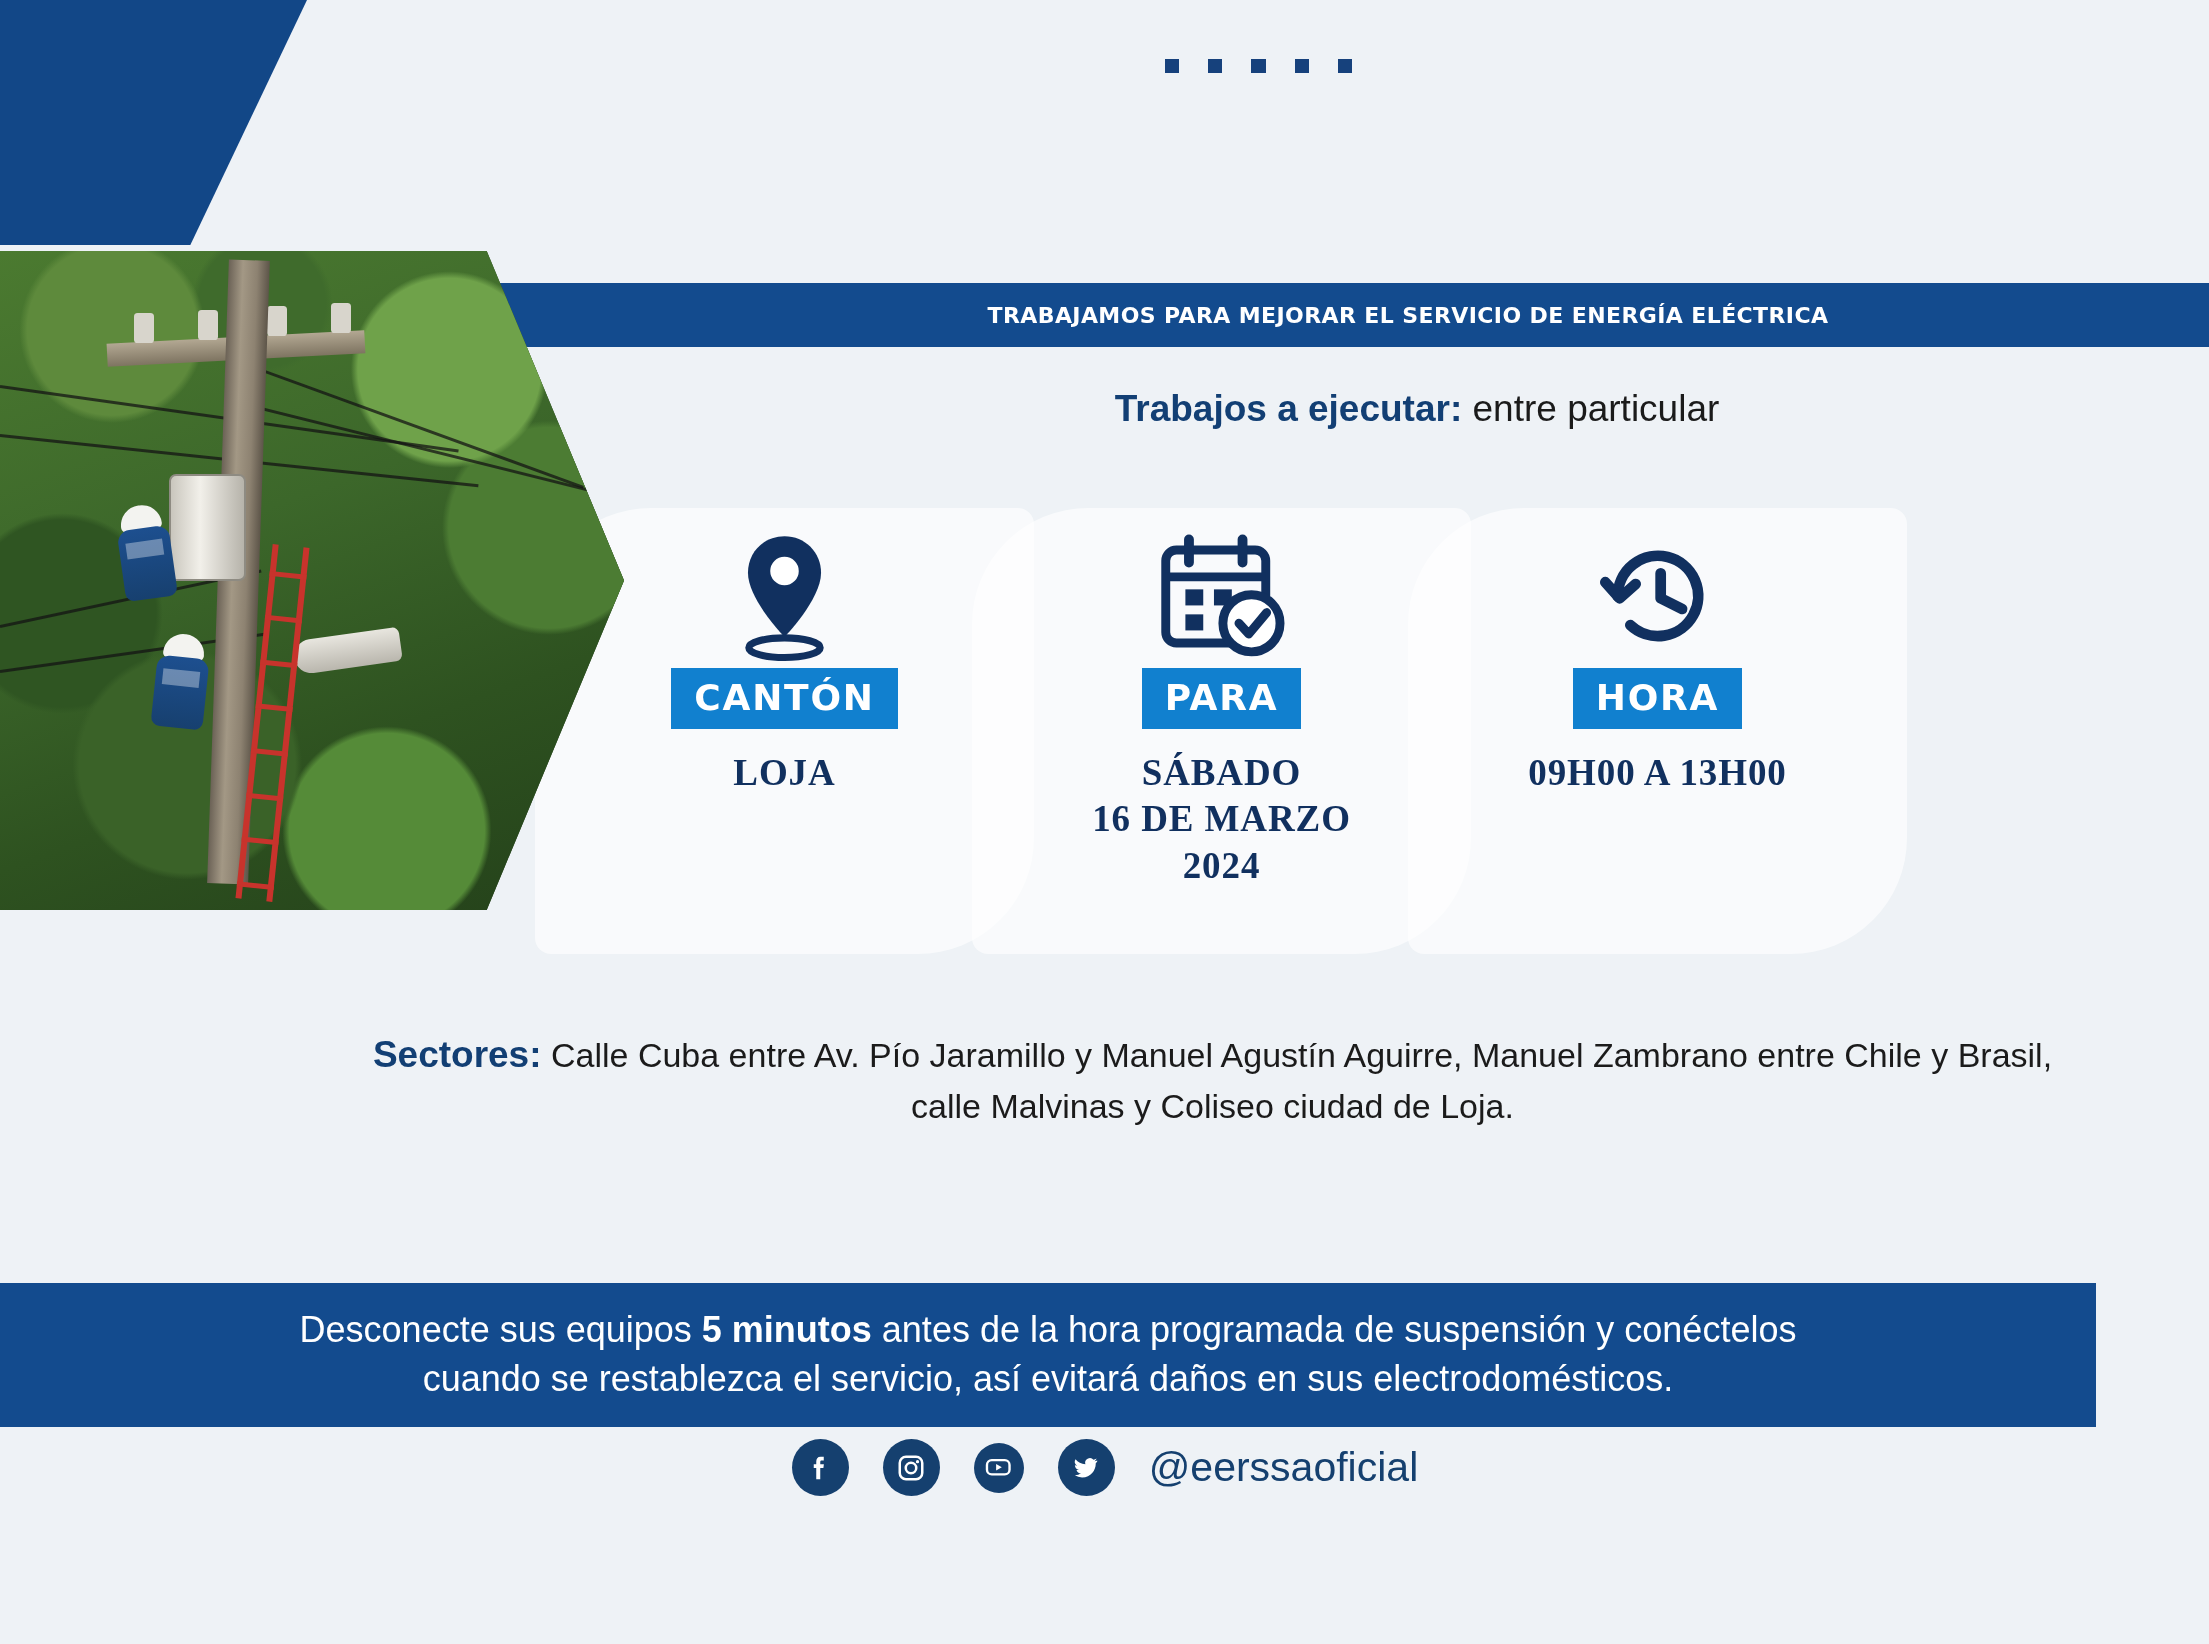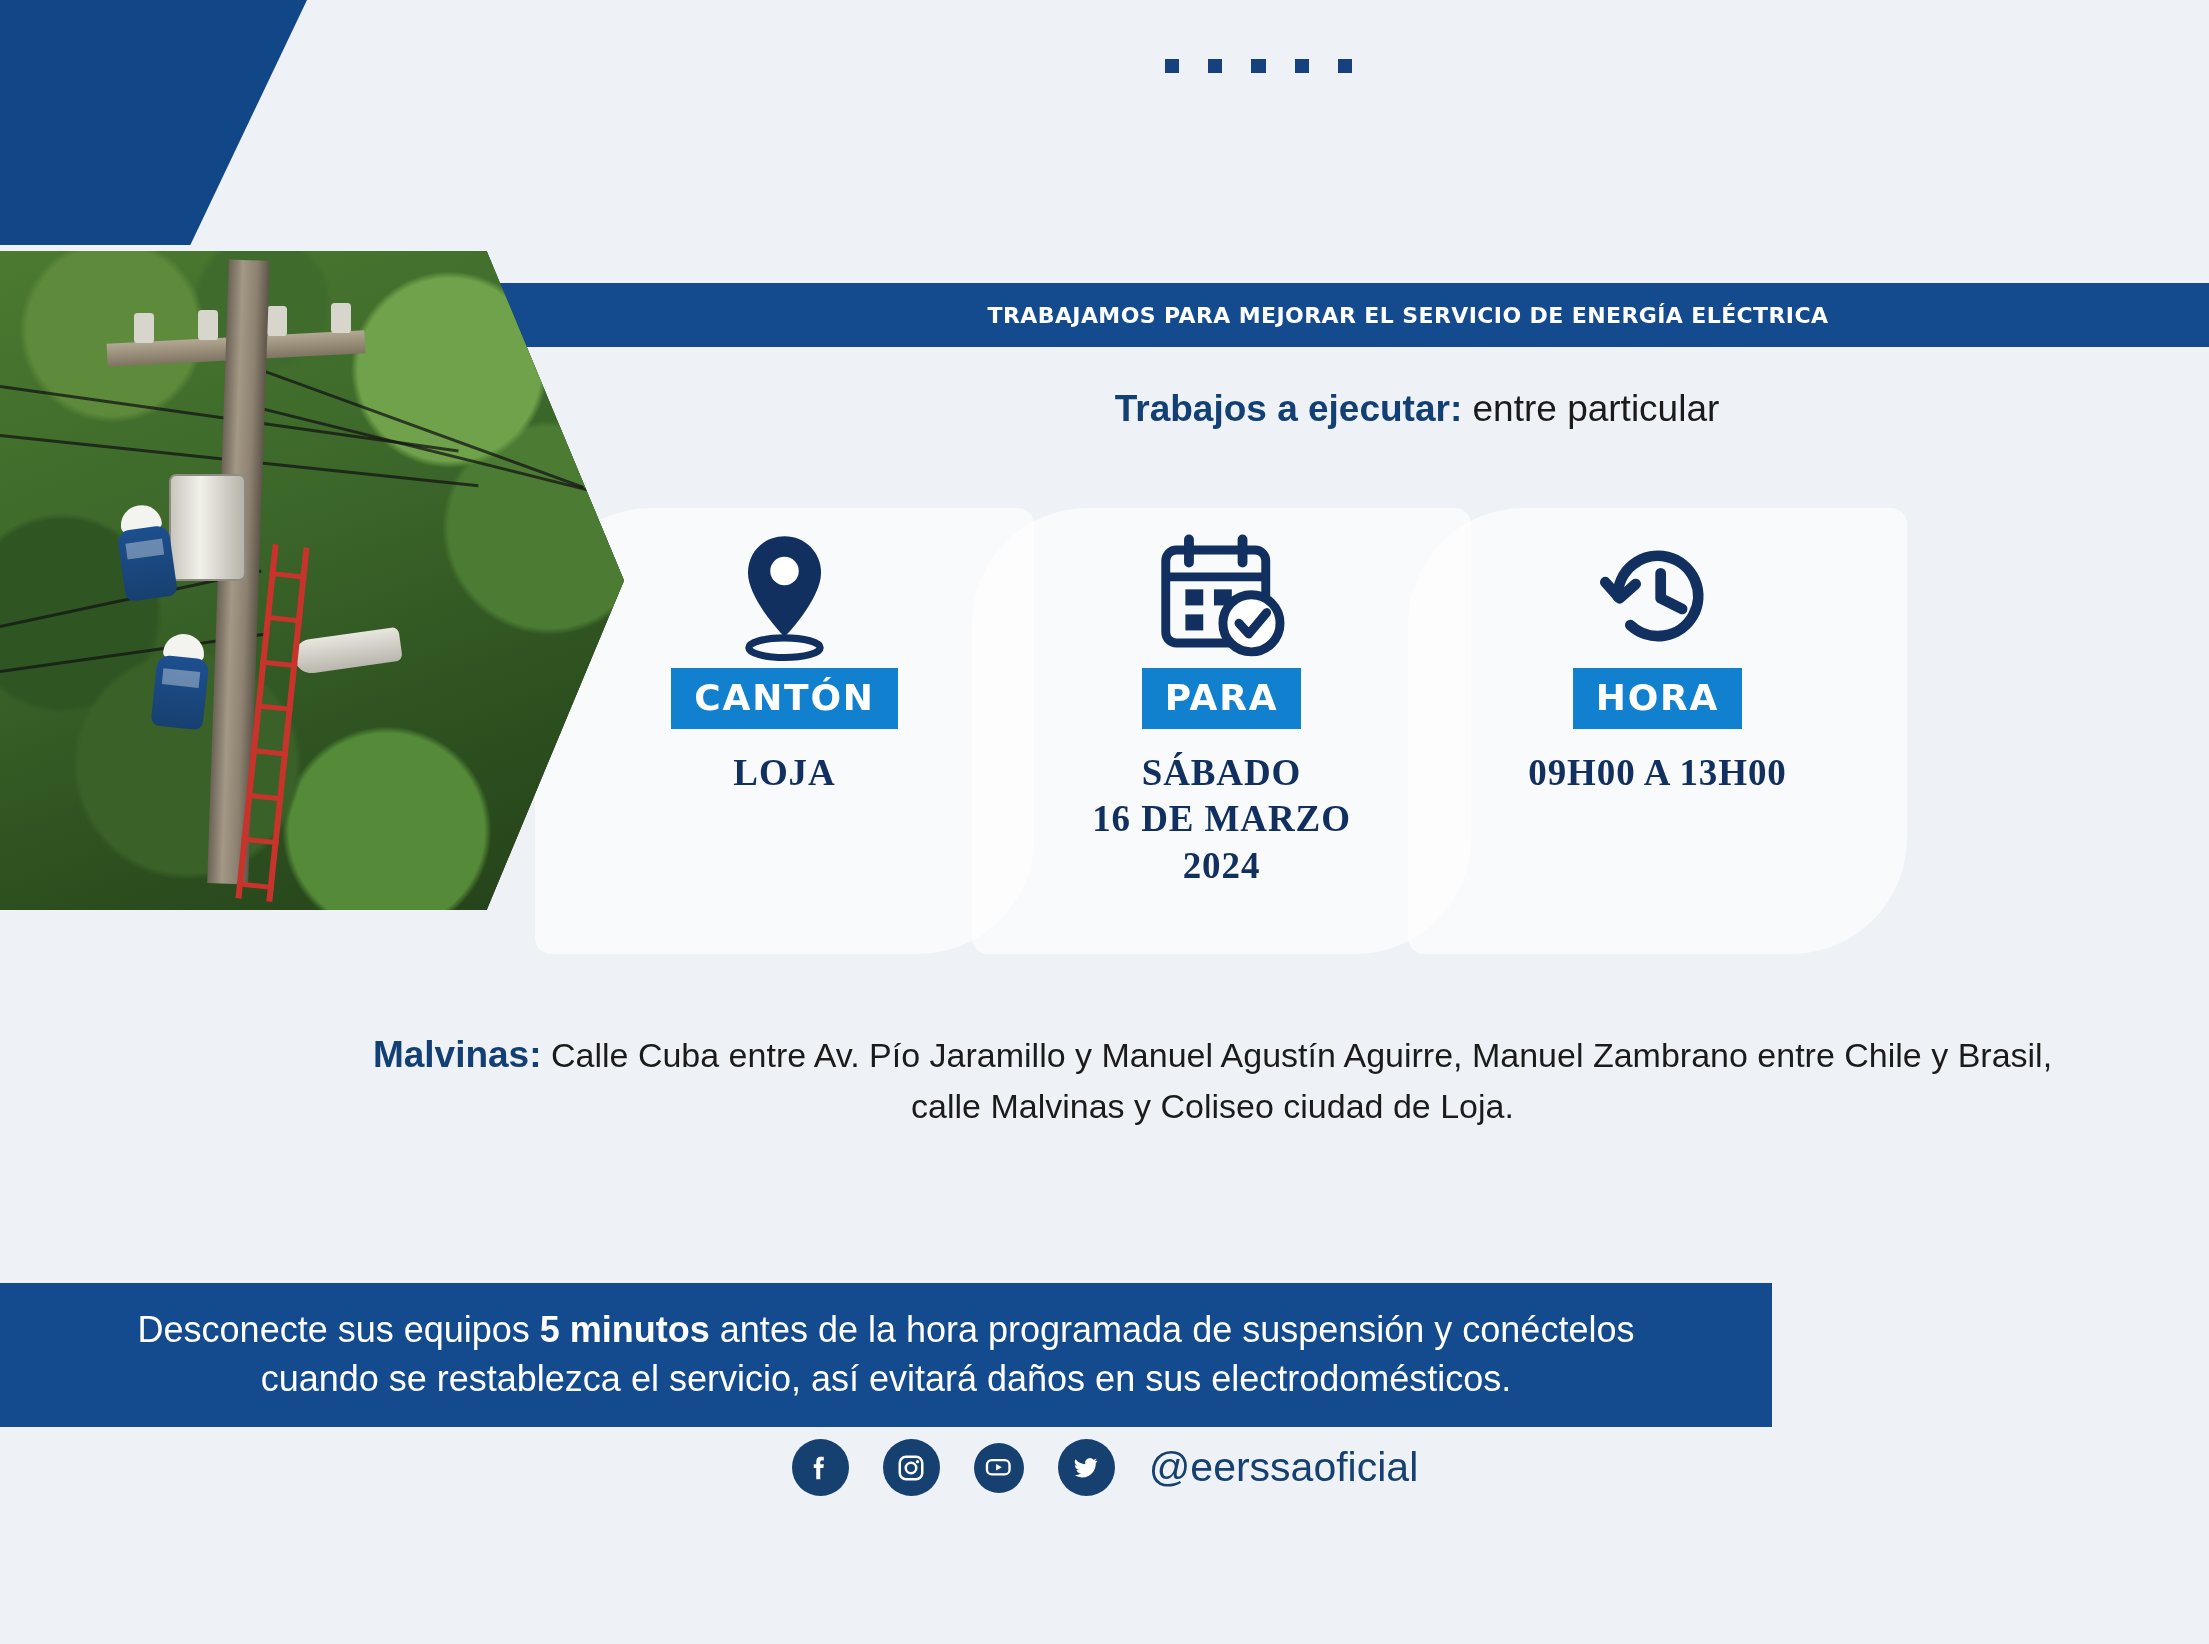--- a/index.html
+++ b/index.html
@@ -293,21 +293,21 @@
   .sectors b {
     font-weight: bold;
     font-size: 37px;
     color: #123f74;
   }
 
   
   .footer-strip {
     position: absolute;
     left: 0; top: 1283px;
-    width: 1772px;
+    width: 2096px;
     height: 144px;
     background: #134b8e;
     display: flex;
     align-items: center;
     justify-content: center;
   }
   .footer-text {
     color: #ffffff;
     text-align: center;
     font-size: 36px;
@@ -469,21 +469,21 @@
           <path d="M16 54 l16 18 l18 -16" fill="none" stroke="#11305f" stroke-width="12" stroke-linecap="round" stroke-linejoin="round"></path>
           <path d="M78 44 V72 L102 84" fill="none" stroke="#11305f" stroke-width="12" stroke-linecap="round" stroke-linejoin="round"></path>
         </svg>
       </div>
       <div class="card-label">HORA</div>
       <div class="card-value">09H00 A 13H00</div>
     </div>
   </div>
 
   <div class="sectors">
-    <b>Malvinas:</b><span> Calle Cuba entre Av. Pío Jaramillo y Manuel Agustín Aguirre, Manuel Zambrano entre Chile y Brasil, calle Malvinas y Coliseo ciudad de Loja.</span>
+    <b>Sectores:</b><span> Calle Cuba entre Av. Pío Jaramillo y Manuel Agustín Aguirre, Manuel Zambrano entre Chile y Brasil, calle Malvinas y Coliseo ciudad de Loja.</span>
   </div>
 
   <div class="footer-strip">
     <div class="footer-text">
       <span>Desconecte sus equipos </span><b>5 minutos</b><span> antes de la hora programada de suspensión y conéctelos</span><br>
       <span>cuando se restablezca el servicio, así evitará daños en sus electrodomésticos.</span>
     </div>
   </div>
 
   <div class="social">

